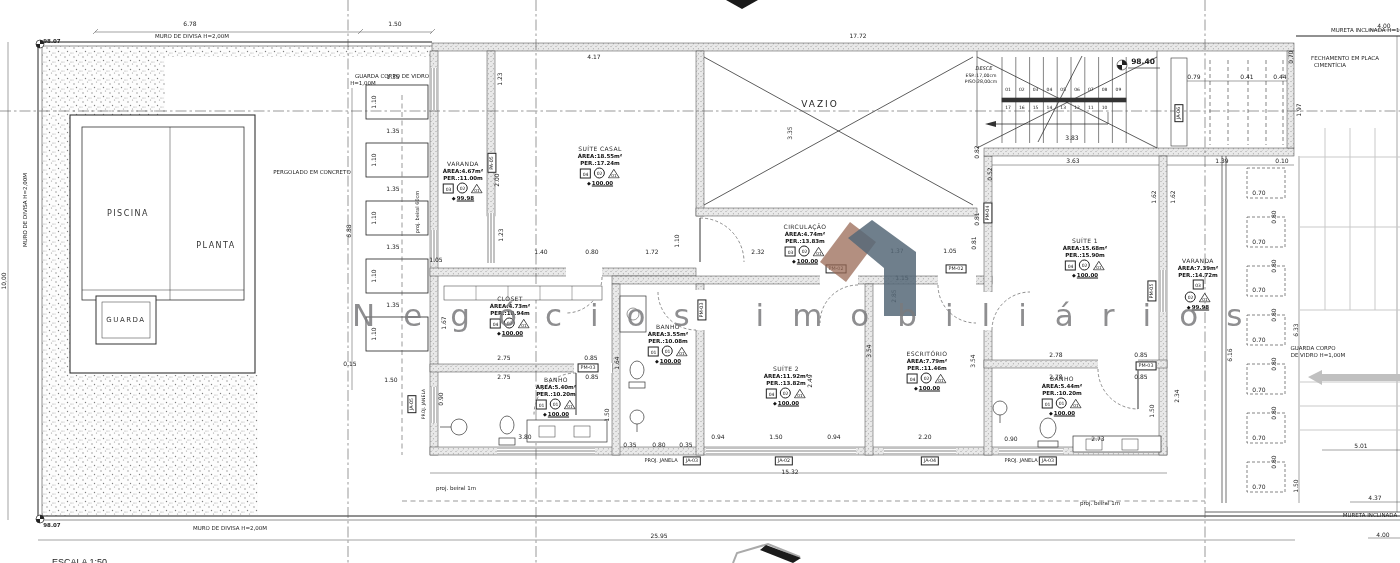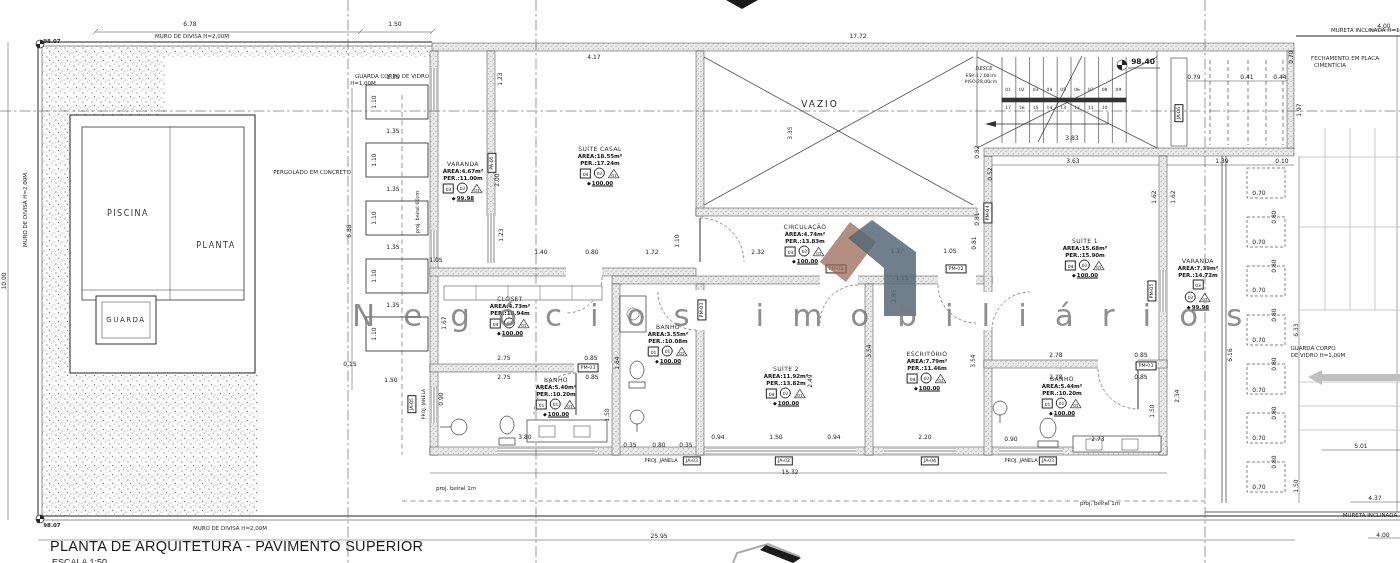--- a/index.html
+++ b/index.html
@@ -722,15 +722,14 @@
   <div class="plabel" style="left:126px;top:320px;font-size:7px">GUARDA</div>
 
   <div class="watermark">
     <svg width="1400" height="563">
       <polygon points="820,262 850,222 876,242 846,282" fill="#9a6a55" opacity="0.75"></polygon>
       <polygon points="848,238 872,220 916,252 916,316 884,316 884,268" fill="#566878" opacity="0.85"></polygon>
     </svg>
     <div class="wm-tag">Negócios imobiliários</div>
   </div>
 
-  <div class="title-main">PLANTA DE ARQUITETURA - PAVIMENTO SUPERIOR</div>
   <div class="title-scale">ESCALA 1:50</div>
 </div>
 
 </body></html>

